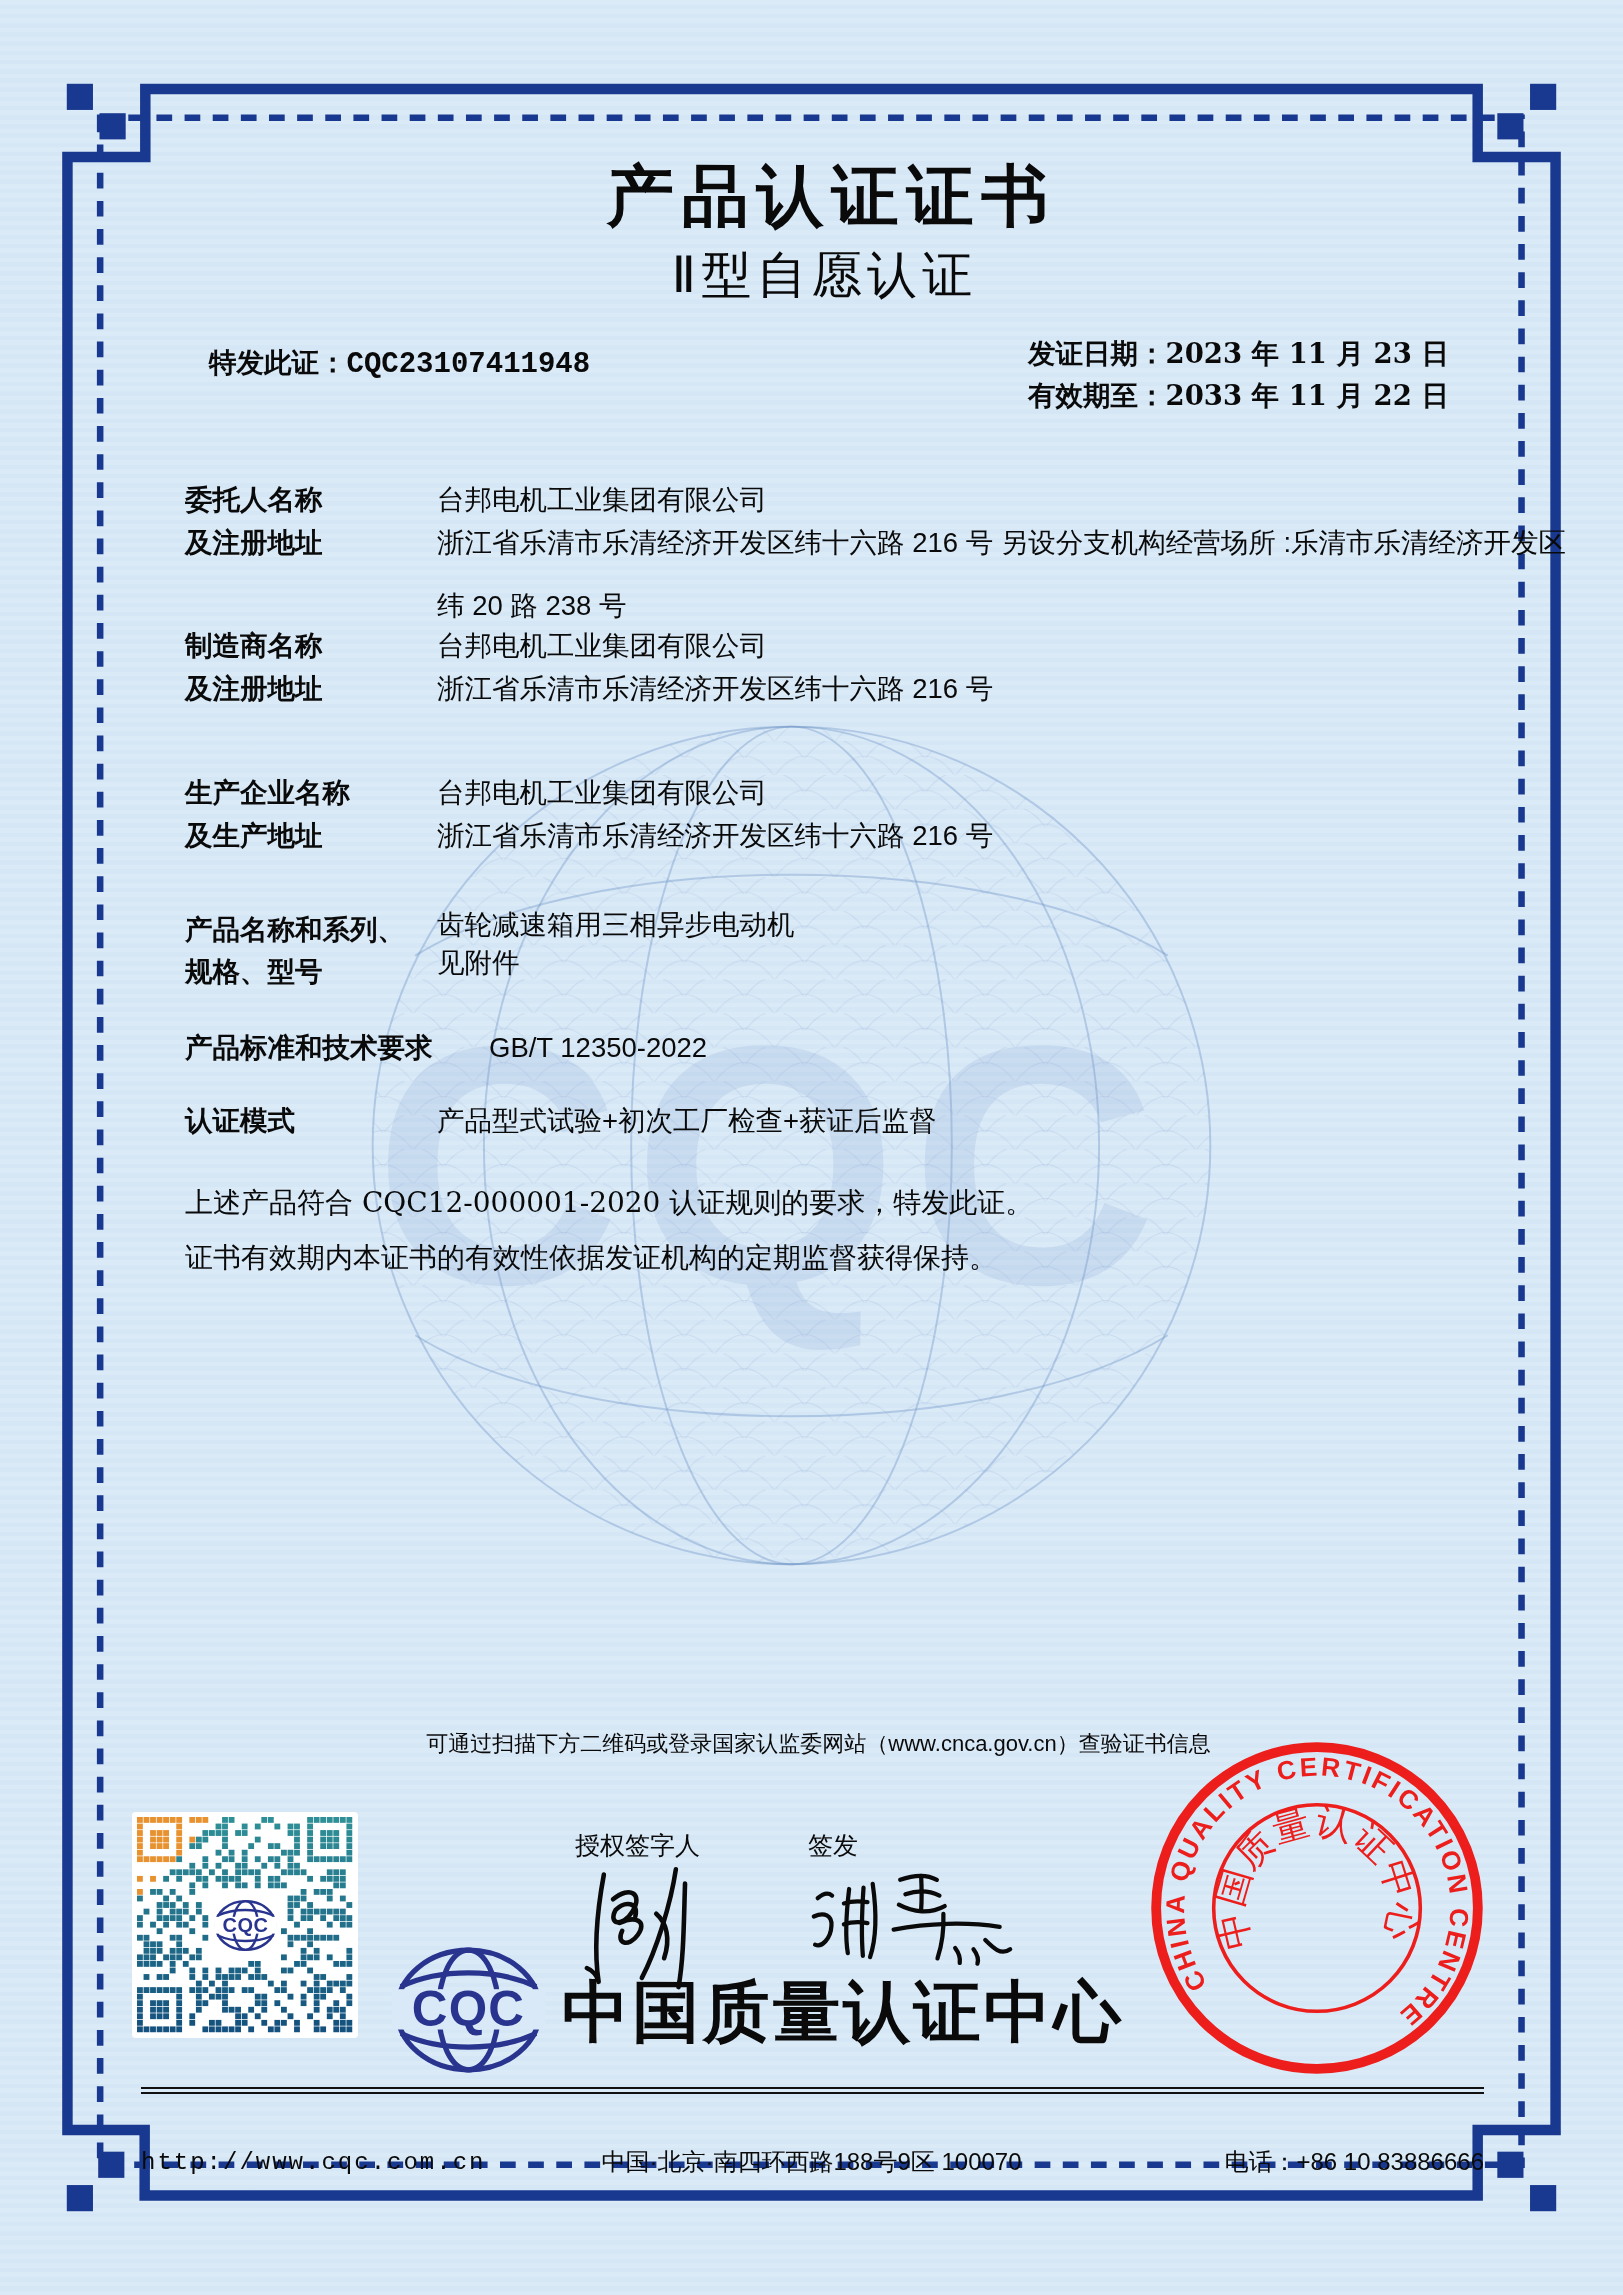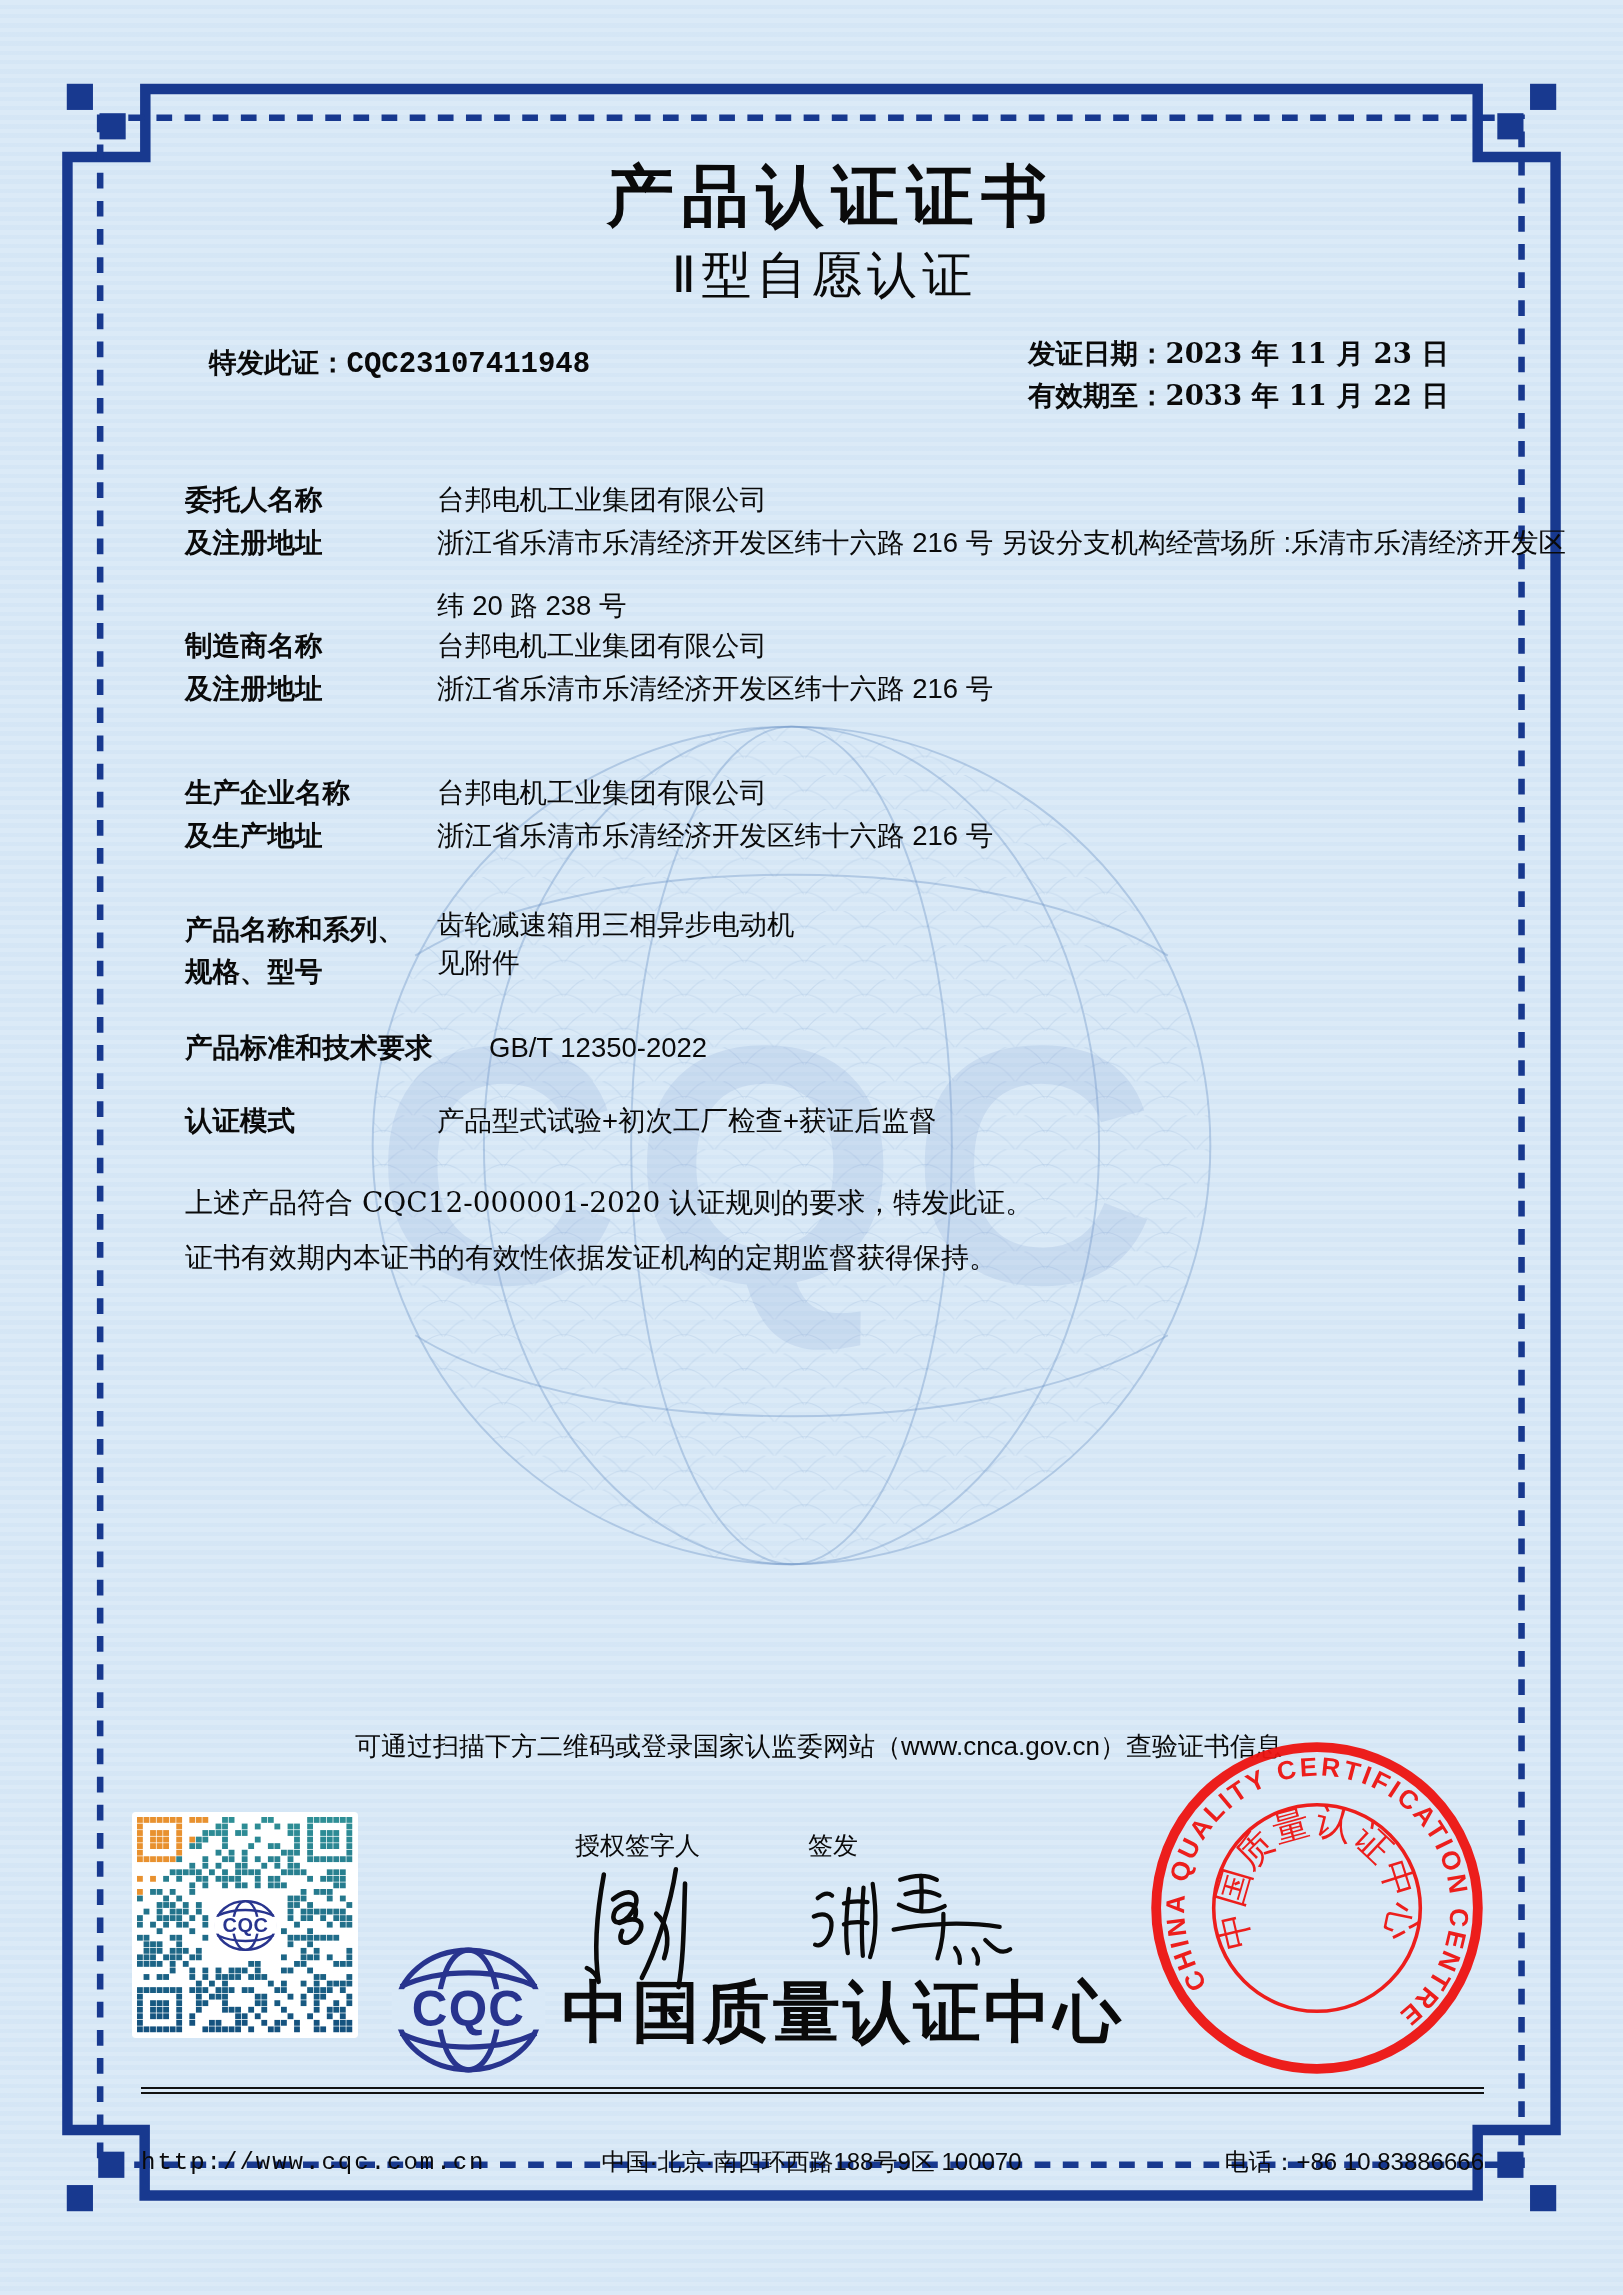--- a/index.html
+++ b/index.html
@@ -12,21 +12,21 @@
   .abs{position:absolute;}
   .hei{font-family:"Liberation Sans", sans-serif;}
   .kai{font-family:"DejaVu Serif", serif;}
   .mono{font-family:"Liberation Mono", monospace;}
   .title{font-size:67px;font-weight:700;letter-spacing:7.9px;line-height:1;}
   .subtitle{font-size:50px;font-weight:400;letter-spacing:5.2px;line-height:1;}
   .certline{font-size:27.5px;font-weight:700;line-height:1.1;}
   .flabel{font-size:27.5px;font-weight:700;line-height:1;white-space:nowrap;}
   .fvalue{font-size:27.5px;font-weight:400;line-height:1;white-space:nowrap;}
   .stmt{font-size:28px;line-height:1;white-space:nowrap;font-weight:500;}
-  .note{font-size:26px;line-height:1;text-align:center;}
+  .note{font-size:22px;line-height:1;text-align:center;}
   .signlabel{font-size:25px;line-height:1;}
   .issuername{font-size:67px;font-weight:600;letter-spacing:3.3px;line-height:1;white-space:nowrap;}
   .rule{background:#111;height:2px;}
   .footertxt{font-size:24px;line-height:1.2;white-space:nowrap;margin-top:44px;}
   svg{display:block;}
 </style>
 </head>
 <body>
 
 <div class="page">

